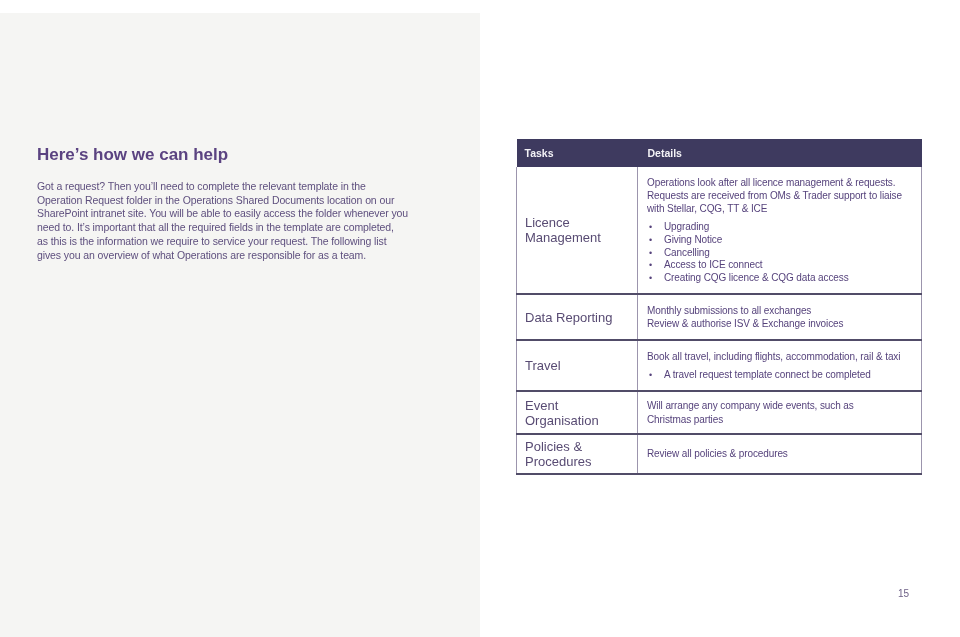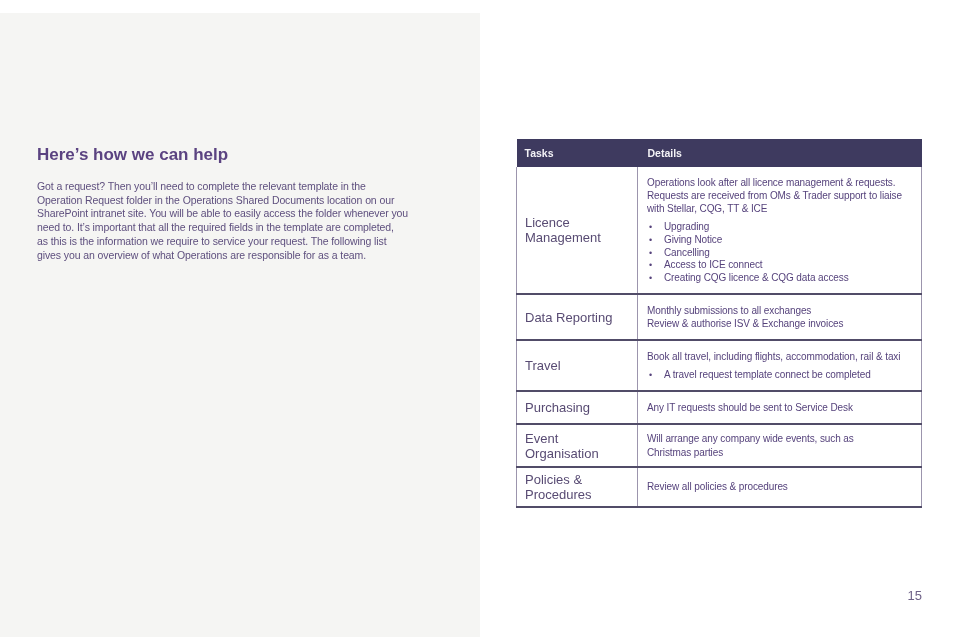--- a/index.html
+++ b/index.html
@@ -86,22 +86,22 @@
   }
   .bullet-glyph {
     flex: 0 0 17px;
     padding-left: 2px;
     font-size: 9px;
   }
   .page-number {
     position: absolute;
     left: 898px; top: 588px;
     width: 24px;
-    text-align: right;
-    font-size: 13px;
+    text-align: left;
+    font-size: 10px;
     color: #6e6187;
   }
 </style>
 </head>
 <body>
 
 <div class="left-page">
   <div class="intro-block">
     <h1 class="intro-heading">Here’s how we can help</h1>
     <div class="intro-paragraph">Got a request? Then you’ll need to complete the relevant template in the
@@ -169,26 +169,20 @@
         <td class="details-cell">
           <div class="details-text">Book all travel, including flights, accommodation, rail &amp; taxi</div>
           <div class="bullet-list">
             <div class="bullet-row">
               <span class="bullet-glyph">•</span>
               <span class="bullet-text">A travel request template connect be completed</span>
             </div>
           </div>
         </td>
       </tr>
-      <tr style="height: 33px;">
-        <td class="task-cell">Purchasing</td>
-        <td class="details-cell">
-          <div class="details-text">Any IT requests should be sent to Service Desk</div>
-        </td>
-      </tr>
       <tr style="height: 43px; margin-top: 44px;">
         <td class="task-cell">Event Organisation</td>
         <td class="details-cell">
           <div class="details-text">Will arrange any company wide events, such as
 Christmas parties</div>
         </td>
       </tr>
       <tr style="height: 36px;">
         <td class="task-cell">Policies &amp; Procedures</td>
         <td class="details-cell">

